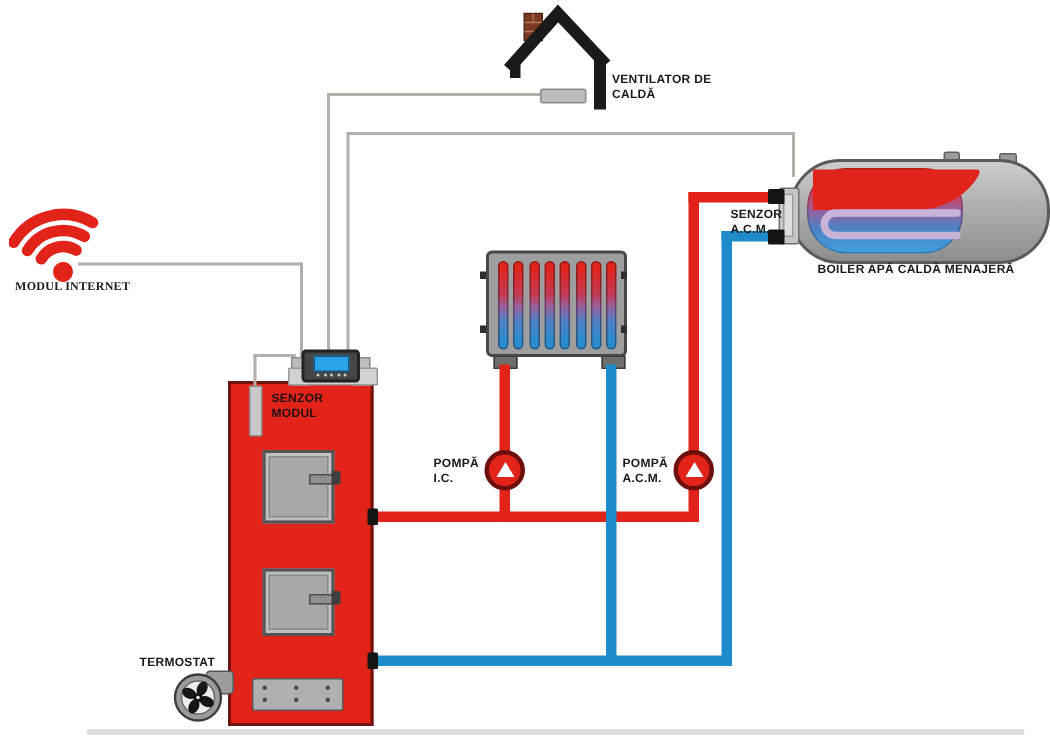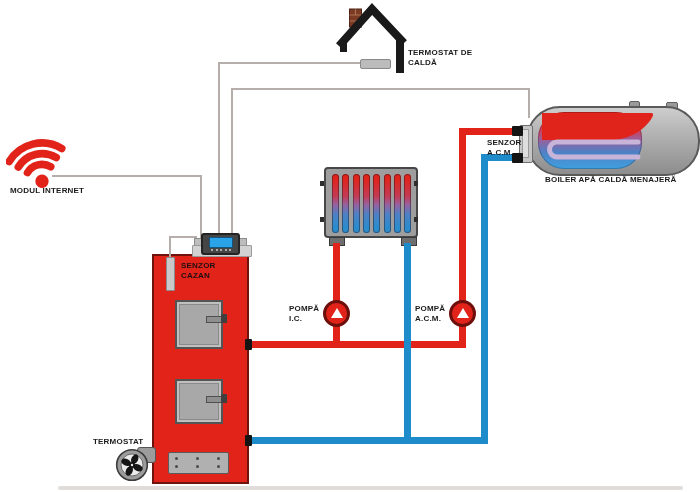--- a/index.html
+++ b/index.html
@@ -44,33 +44,33 @@
 
 <svg class="abs" style="left:332px;top:1px;" width="78" height="78" viewBox="0 0 78 78">
   <rect x="17.5" y="8" width="12" height="18" fill="#7c3a24" stroke="#4f2416" stroke-width="1"></rect>
   <path d="M17.5 14 h12 M17.5 20 h12 M23.5 8 v6" stroke="#b07a58" stroke-width="0.9" fill="none"></path>
   <path d="M7 45 L40 8 L72 42" fill="none" stroke="#1a1a1a" stroke-width="8"></path>
   <rect x="8" y="39" width="7" height="12" fill="#1a1a1a"></rect>
   <rect x="64" y="37" width="8" height="35" fill="#1a1a1a"></rect>
 </svg>
 <div class="abs" style="left:360px;top:59px;width:29px;height:8px;background:#bcbcbc;border:1px solid #8a8a8a;border-radius:2px;"></div>
 <div class="lbl" style="left:408px;top:48px;">
-  <div>TERMOSTAT DE</div>
+  <div>VENTILATOR DE</div>
   <div>CALDĂ</div>
 </div>
 
 <svg class="abs" style="left:6px;top:126px;" width="72" height="66" viewBox="0 0 80 74">
   <g transform="rotate(-14 40 62)" stroke="#e2231a" stroke-width="8.5" fill="none" stroke-linecap="round">
     <path d="M26.6 48.6 A19 19 0 0 1 53.4 48.6"></path>
     <path d="M18.1 40.1 A31 31 0 0 1 61.9 40.1"></path>
     <path d="M9.6 31.6 A43 43 0 0 1 70.4 31.6"></path>
     <circle cx="40" cy="62" r="7.5" fill="#e2231a" stroke="none"></circle>
   </g>
 </svg>
-<div class="lbl" style="left:10px;top:186px;">MODUL INTERNET</div>
+<div class="lbl" style="left:10px;top:186px;font-family:Liberation Serif, serif;">MODUL INTERNET</div>
 
 <div class="abs" style="left:324px;top:167px;width:90px;height:67px;background:#9e9e9e;border:2px solid #474747;border-radius:4px;">
   <i class="tube" style="left:6px;"></i>
   <i class="tube" style="left:16.3px;"></i>
   <i class="tube" style="left:26.6px;"></i>
   <i class="tube" style="left:36.9px;"></i>
   <i class="tube" style="left:47.2px;"></i>
   <i class="tube" style="left:57.5px;"></i>
   <i class="tube" style="left:67.8px;"></i>
   <i class="tube" style="left:78.1px;"></i>
@@ -87,21 +87,21 @@
 <div class="pipe hot" style="left:459px;top:128px;width:7px;height:220px;"></div>
 <div class="pipe hot" style="left:459px;top:128px;width:62px;height:7px;"></div>
 <div class="pipe cold" style="left:249px;top:437px;width:239px;height:7px;"></div>
 <div class="pipe cold" style="left:481px;top:154px;width:7px;height:290px;"></div>
 <div class="pipe cold" style="left:481px;top:154px;width:40px;height:7px;"></div>
 <div class="pipe cold" style="left:404px;top:243px;width:7px;height:201px;"></div>
 
 <div class="abs" style="left:152px;top:254px;width:93px;height:226px;background:#e2231a;border:2px solid #6e130d;"></div>
 <div class="lbl" style="left:181px;top:261px;color:#201010;">
   <div>SENZOR</div>
-  <div>CAZAN</div>
+  <div>MODUL</div>
 </div>
 
 <div class="wire" style="left:169px;top:236px;width:28px;height:2px;"></div>
 <div class="wire" style="left:195px;top:236px;width:2px;height:10px;"></div>
 <div class="wire" style="left:169px;top:236px;width:2px;height:26px;"></div>
 <div class="abs" style="left:166px;top:257px;width:7px;height:32px;background:#c9c9c9;border:1px solid #8c8c8c;border-radius:1px;"></div>
 
 <div class="abs" style="left:194px;top:238px;width:10px;height:17px;background:#bdbdbd;border:1px solid #8c8c8c;"></div>
 <div class="abs" style="left:235px;top:238px;width:10px;height:17px;background:#bdbdbd;border:1px solid #8c8c8c;"></div>
 <div class="abs" style="left:192px;top:245px;width:58px;height:10px;background:#d2d2d2;border:1px solid #9a9a9a;border-radius:1px;"></div>

